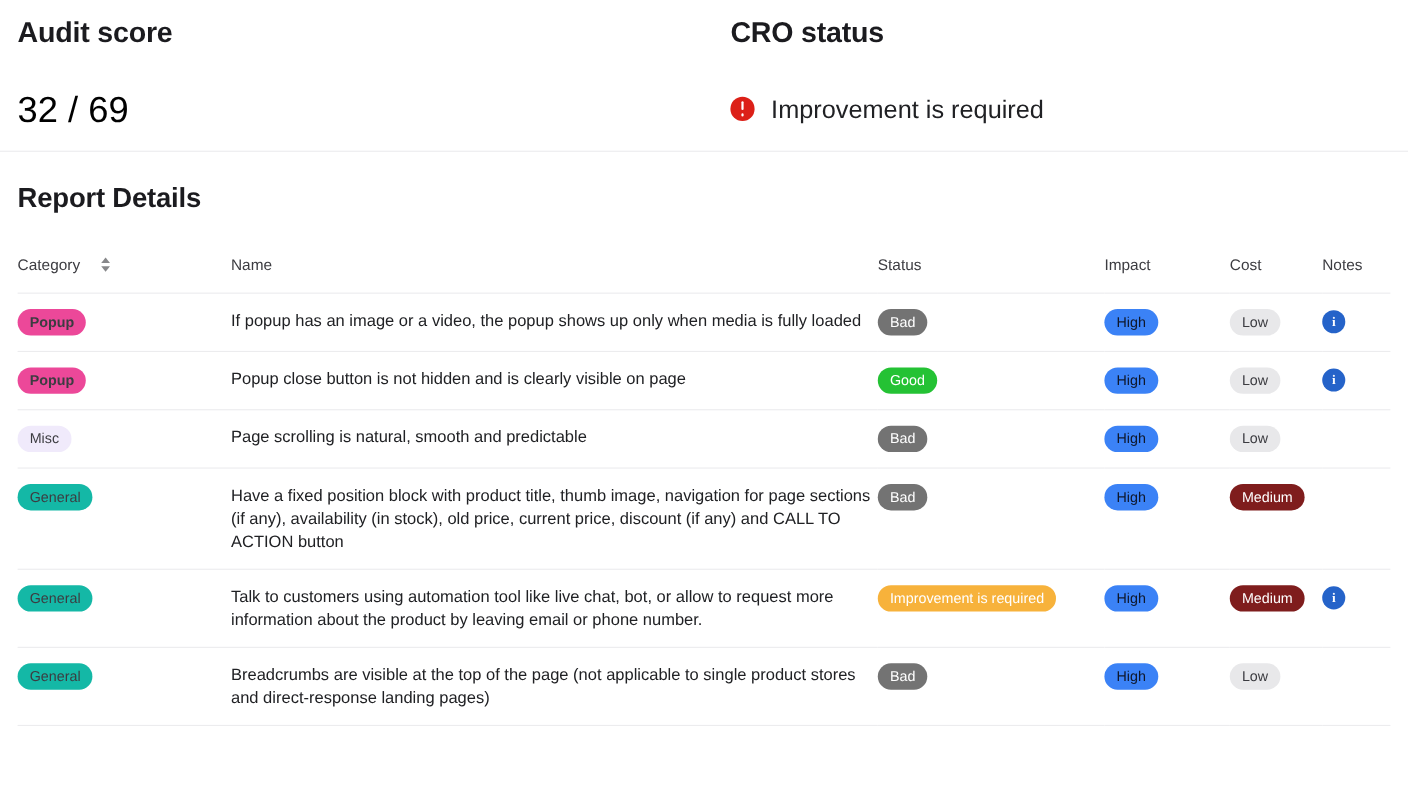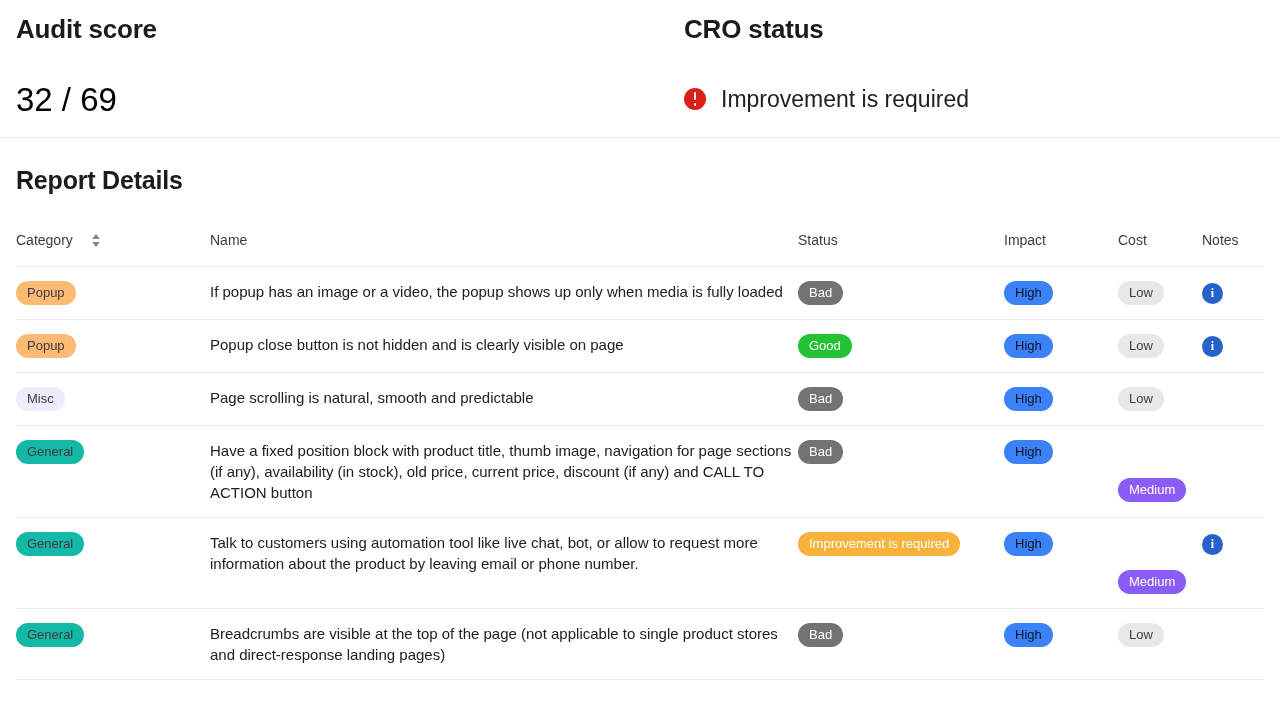--- a/index.html
+++ b/index.html
@@ -15,21 +15,20 @@
     overflow: hidden;
   }
 
   
   .summary {
     display: flex;
     align-items: flex-start;
     height: 138px;
     border-bottom: 1px solid #ececee;
     padding: 0;
-    gap: 20px;
   }
   .summary-col {
     padding-top: 12px;
   }
   .summary-col.audit { width: 646px; padding-left: 16px; }
   .summary-col.cro   { flex: 1; padding-left: 18px; }
 
   .summary-title {
     font-size: 26px;
     font-weight: bold;
@@ -154,32 +153,32 @@
 
   
   .pill {
     display: inline-block;
     border-radius: 999px;
     font-size: 13px;
     line-height: 16px;
     padding: 4px 11px;
     white-space: nowrap;
   }
-  .pill-cat-popup   { background: #fdba74; color: #3c3c41; }
+  .pill-cat-popup   { background: #ec4899; color: #3c3c41; font-weight: bold; }
   .pill-cat-misc    { background: #f0eafb; color: #3c3c41; }
   .pill-cat-general { background: #14b8a6; color: #3c3c41; }
 
   .pill-status-bad  { background: #737373; color: #ffffff; }
   .pill-status-good { background: #24c234; color: #ffffff; }
   .pill-status-improvement { background: #f7b23b; color: #ffffff; }
 
   .pill-impact-high { background: #3b82f6; color: #0f172a; }
 
   .pill-cost-low    { background: #e8e8ea; color: #3c3c41; }
-  .pill-cost-medium { background: #8b5cf6; color: #ffffff; margin-top: 38px; }
+  .pill-cost-medium { background: #7f1d1d; color: #ffffff; }
 
   .info-icon {
     display: inline-flex;
     align-items: center;
     justify-content: center;
     width: 21px;
     height: 21px;
     border-radius: 50%;
     background: #2563c9;
     color: #ffffff;

